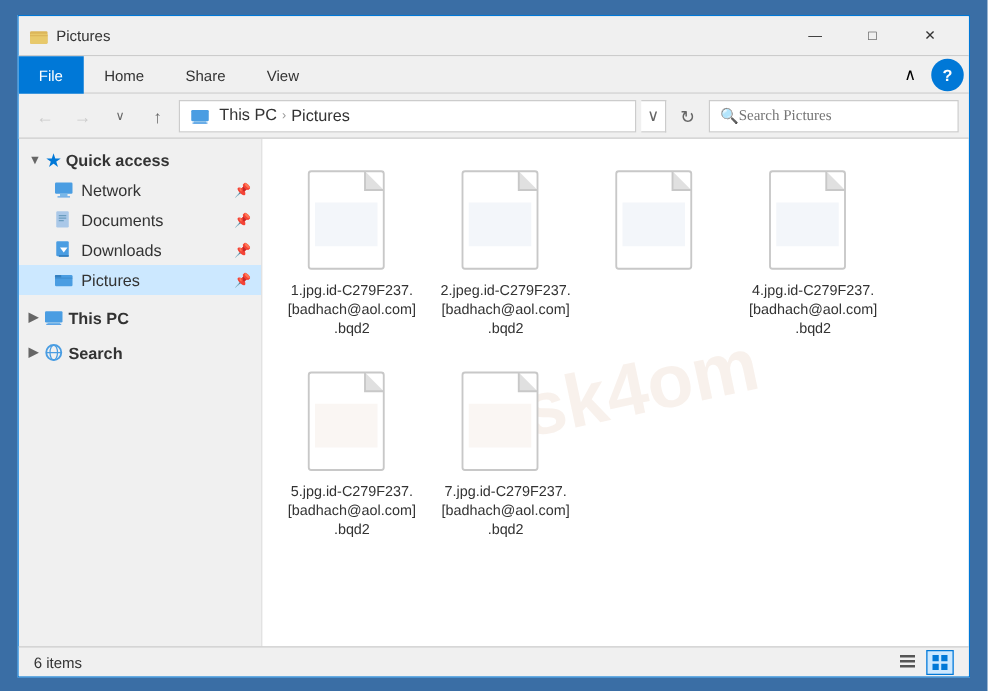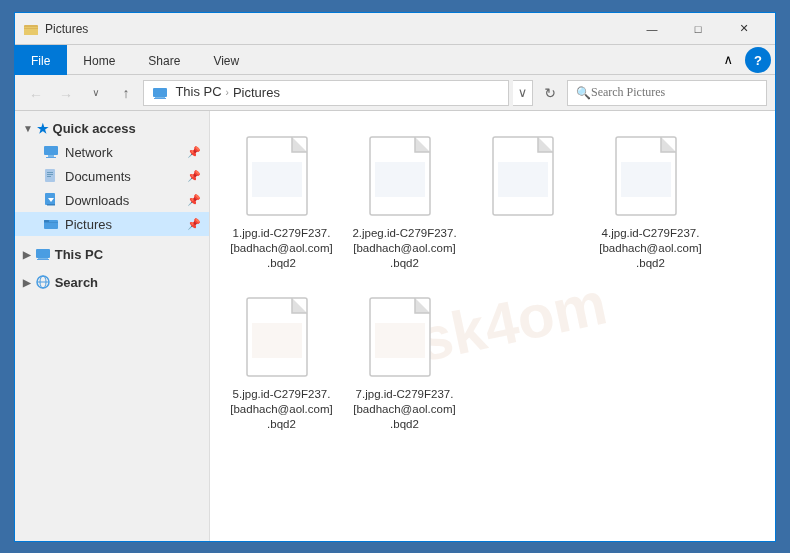--- a/index.html
+++ b/index.html
@@ -518,13 +518,33 @@
               <rect x="10" y="30" width="50" height="35" fill="#f5ede8" opacity="0.5"></rect>
             </svg>
           </div>
           <div class="file-name">7.jpg.id-C279F237.[badhach@aol.com].bqd2</div>
         </div>
 
       </div>
     </div>
   </div>
 
+  <div class="statusbar">
+    <span>6 items</span>
+    <div class="statusbar-right">
+      <div class="view-btn">
+        <svg width="14" height="14" viewBox="0 0 14 14">
+            <rect x="1" y="1" width="12" height="2" fill="#555"></rect>
+            <rect x="1" y="5" width="12" height="2" fill="#555"></rect>
+            <rect x="1" y="9" width="12" height="2" fill="#555"></rect>
+          </svg>
+      </div>
+      <div class="view-btn active">
+        <svg width="14" height="14" viewBox="0 0 14 14">
+            <rect x="1" y="1" width="5" height="5" fill="#0078d7"></rect>
+            <rect x="8" y="1" width="5" height="5" fill="#0078d7"></rect>
+            <rect x="1" y="8" width="5" height="5" fill="#0078d7"></rect>
+            <rect x="8" y="8" width="5" height="5" fill="#0078d7"></rect>
+          </svg>
+      </div>
+    </div>
+  </div>
 </div>
 
 </body></html>

